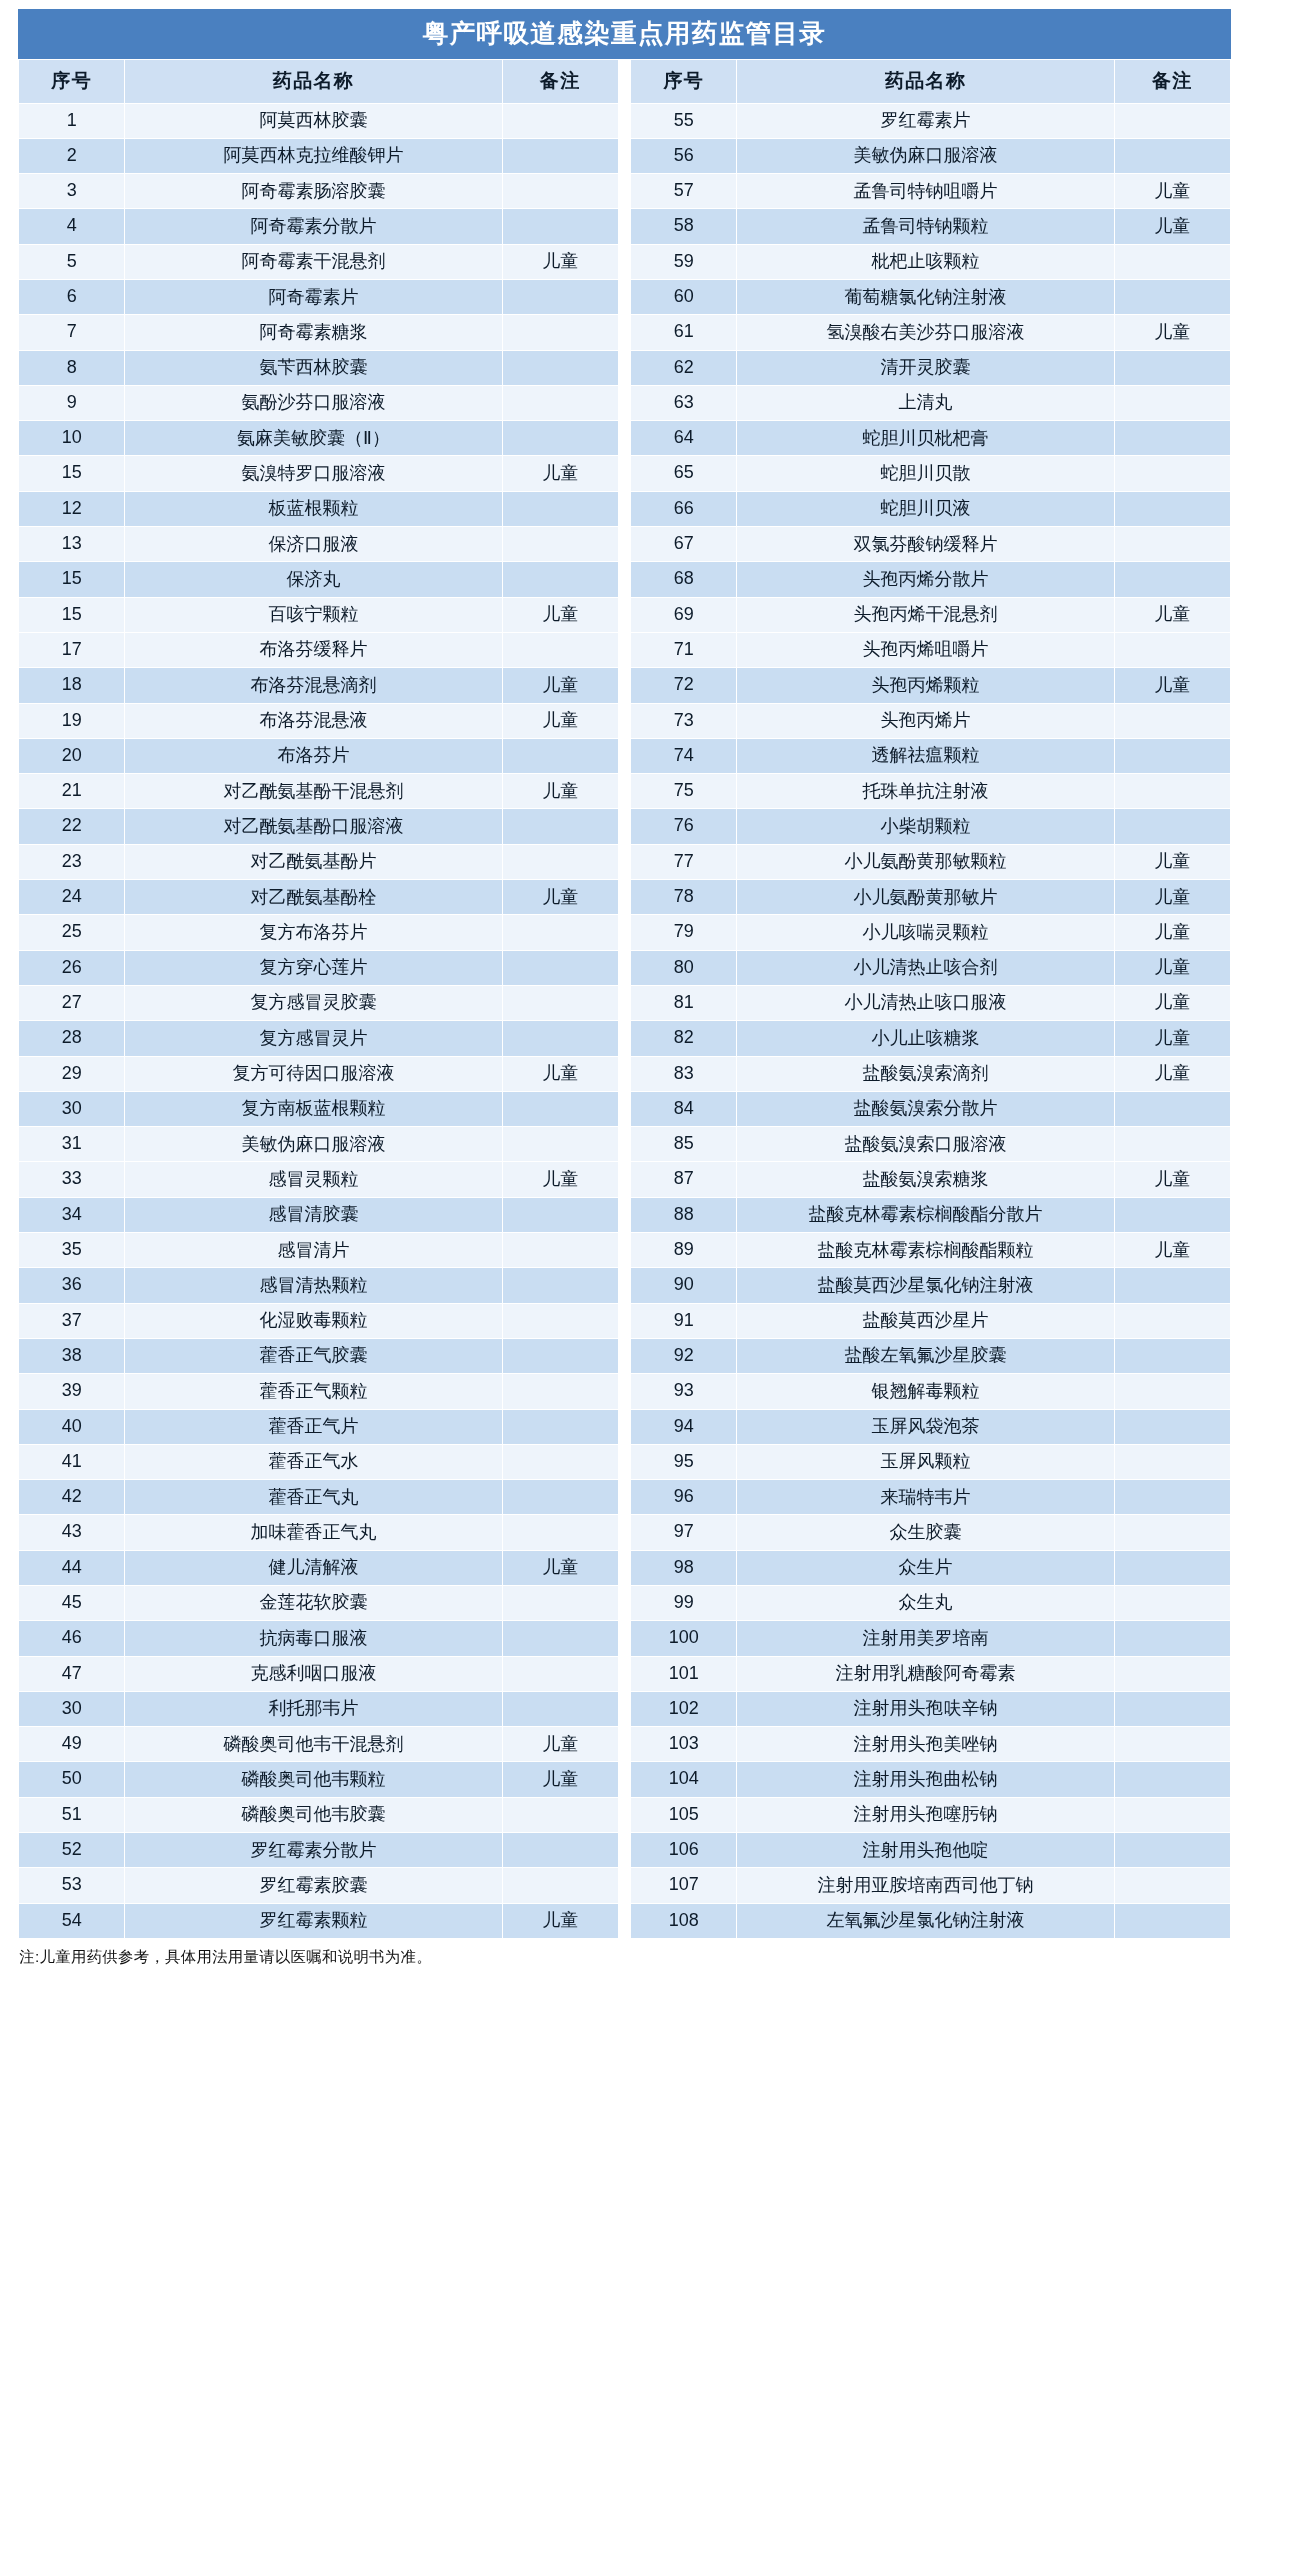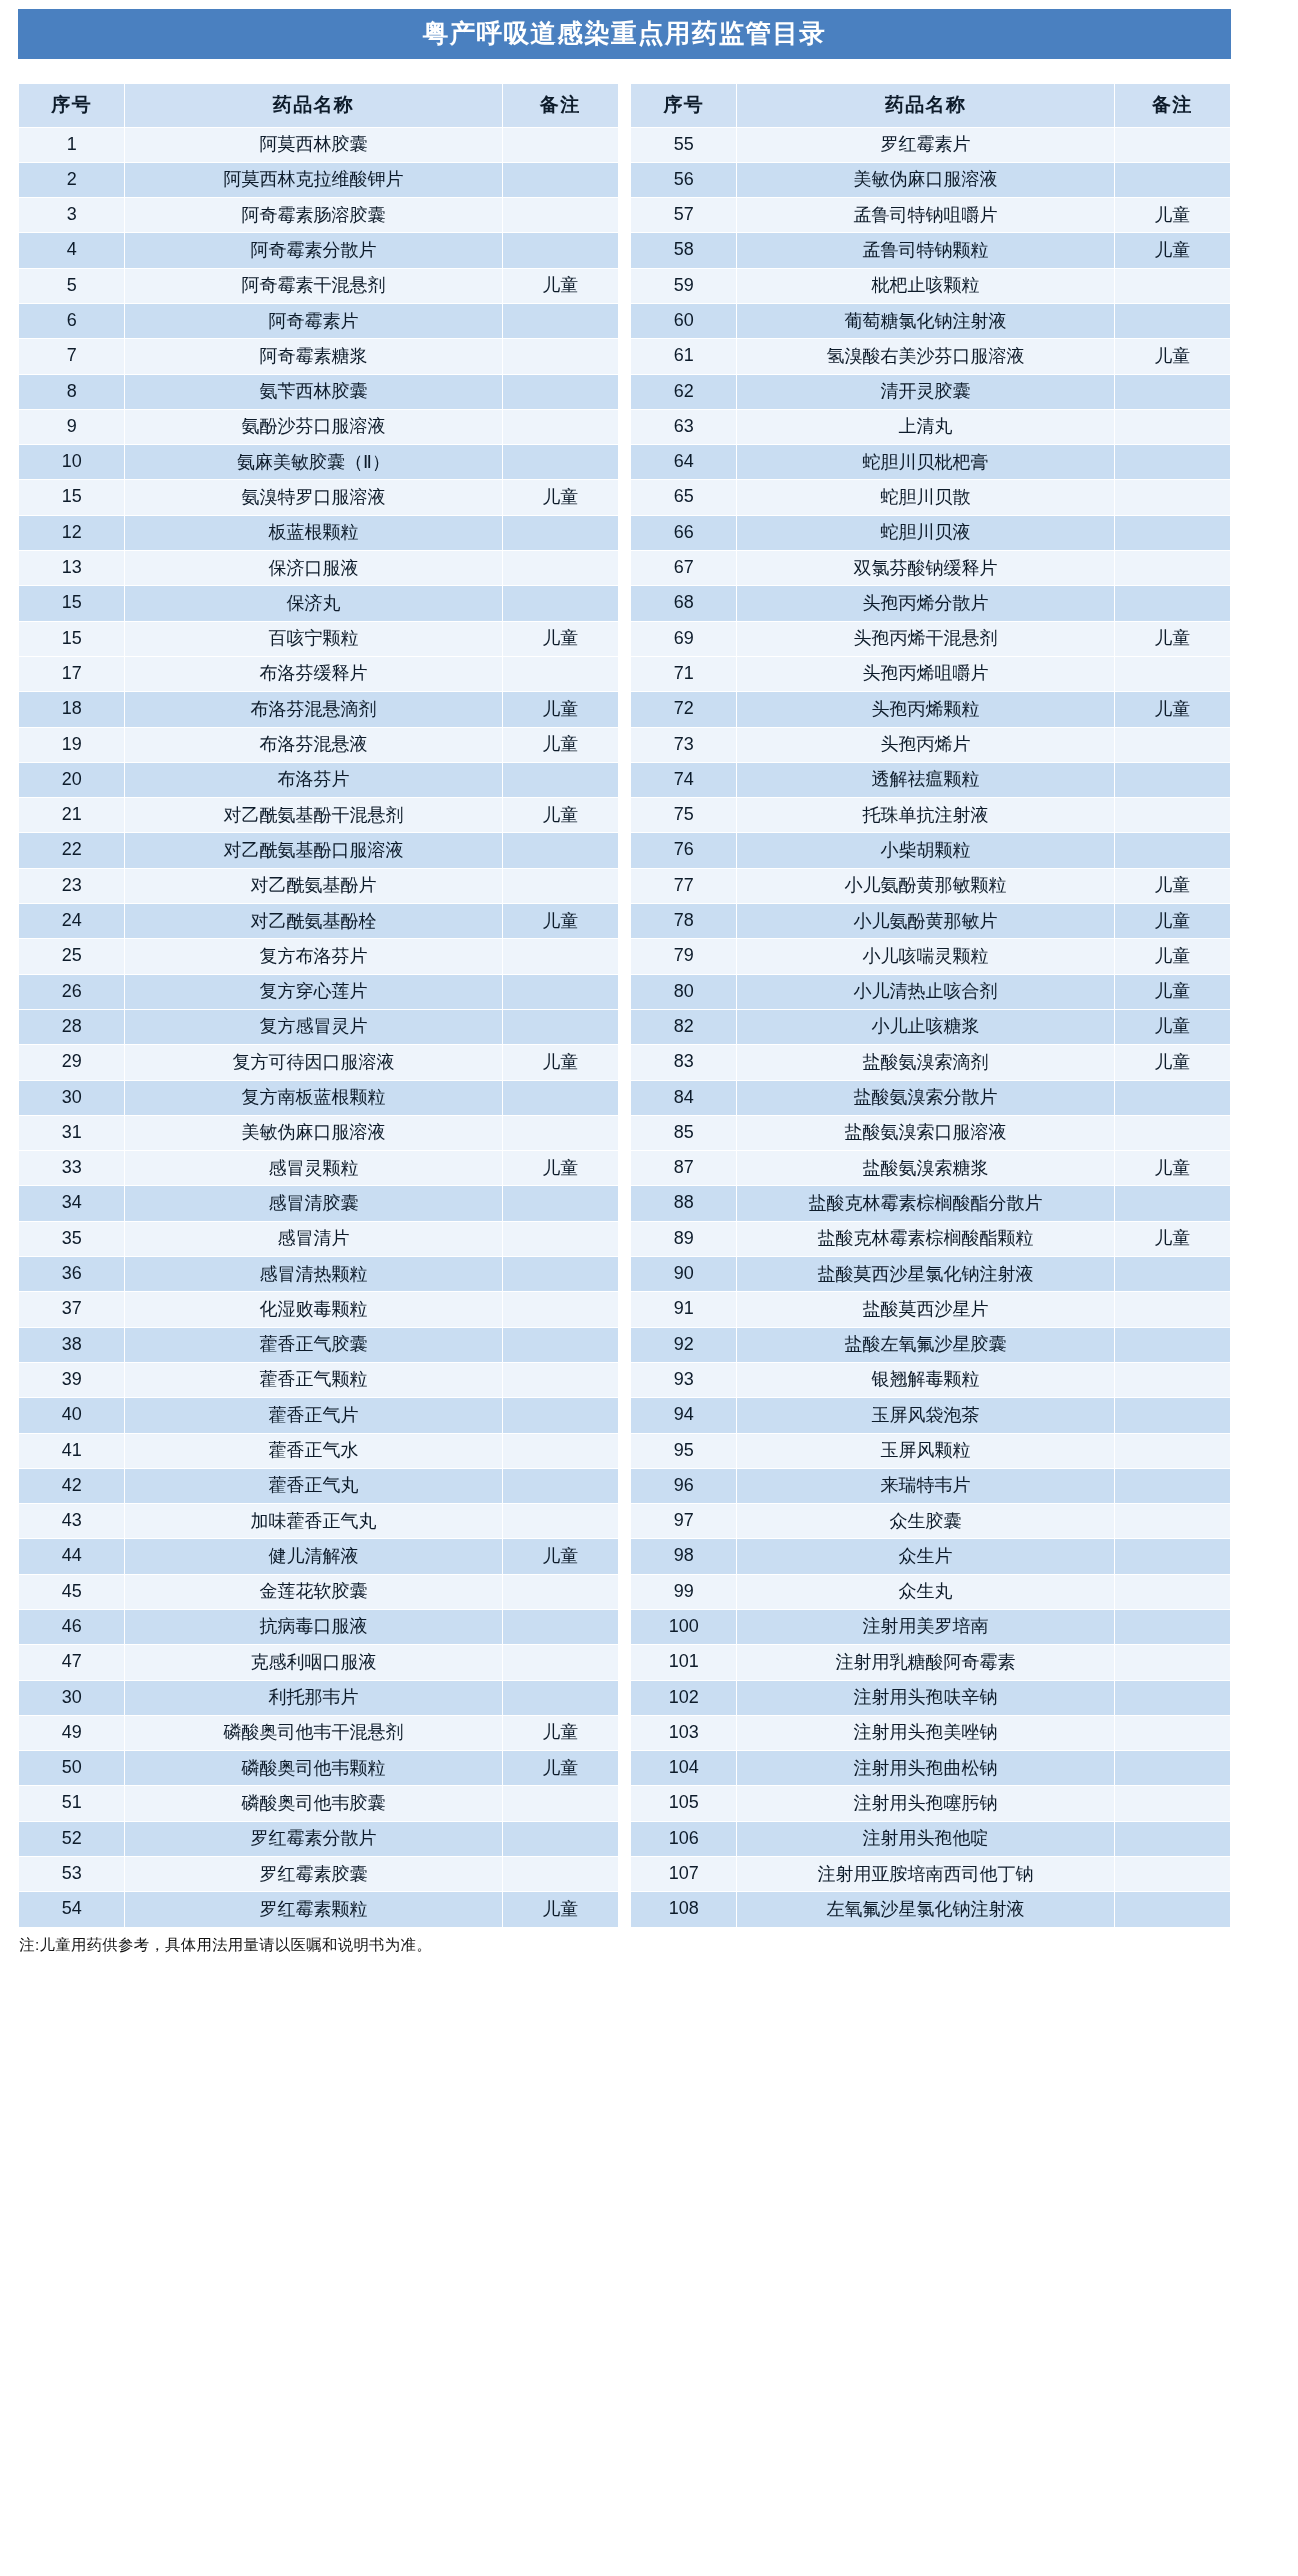--- a/index.html
+++ b/index.html
@@ -25,21 +25,20 @@
     font-size: 25.6px;
     font-weight: bold;
     letter-spacing: 1.3px;
     padding: 10.2px 0 11.5px 0;
     line-height: 1.1;
   }
   table.main {
     border-collapse: collapse;
     width: 100%;
     table-layout: fixed;
-    margin-top: 24px;
   }
   table.main col.c-num { width: 8.6%; }
   table.main col.c-name { width: 30.5%; }
   table.main col.c-note { width: 9.4%; }
   table.main col.c-gap { width: 1.0%; }
 
   thead th {
     background: #cfe0f3;
     color: #0d1b2a;
     font-size: 19px;
@@ -323,20 +322,29 @@
         </tr>
         <tr class="even">
           <td>26</td>
           <td>复方穿心莲片</td>
           <td></td>
           <td class="gap"></td>
           <td>80</td>
           <td>小儿清热止咳合剂</td>
           <td>儿童</td>
         </tr>
+        <tr class="odd">
+          <td>27</td>
+          <td>复方感冒灵胶囊</td>
+          <td></td>
+          <td class="gap"></td>
+          <td>81</td>
+          <td>小儿清热止咳口服液</td>
+          <td>儿童</td>
+        </tr>
         <tr class="even">
           <td>28</td>
           <td>复方感冒灵片</td>
           <td></td>
           <td class="gap"></td>
           <td>82</td>
           <td>小儿止咳糖浆</td>
           <td>儿童</td>
         </tr>
         <tr class="odd">

